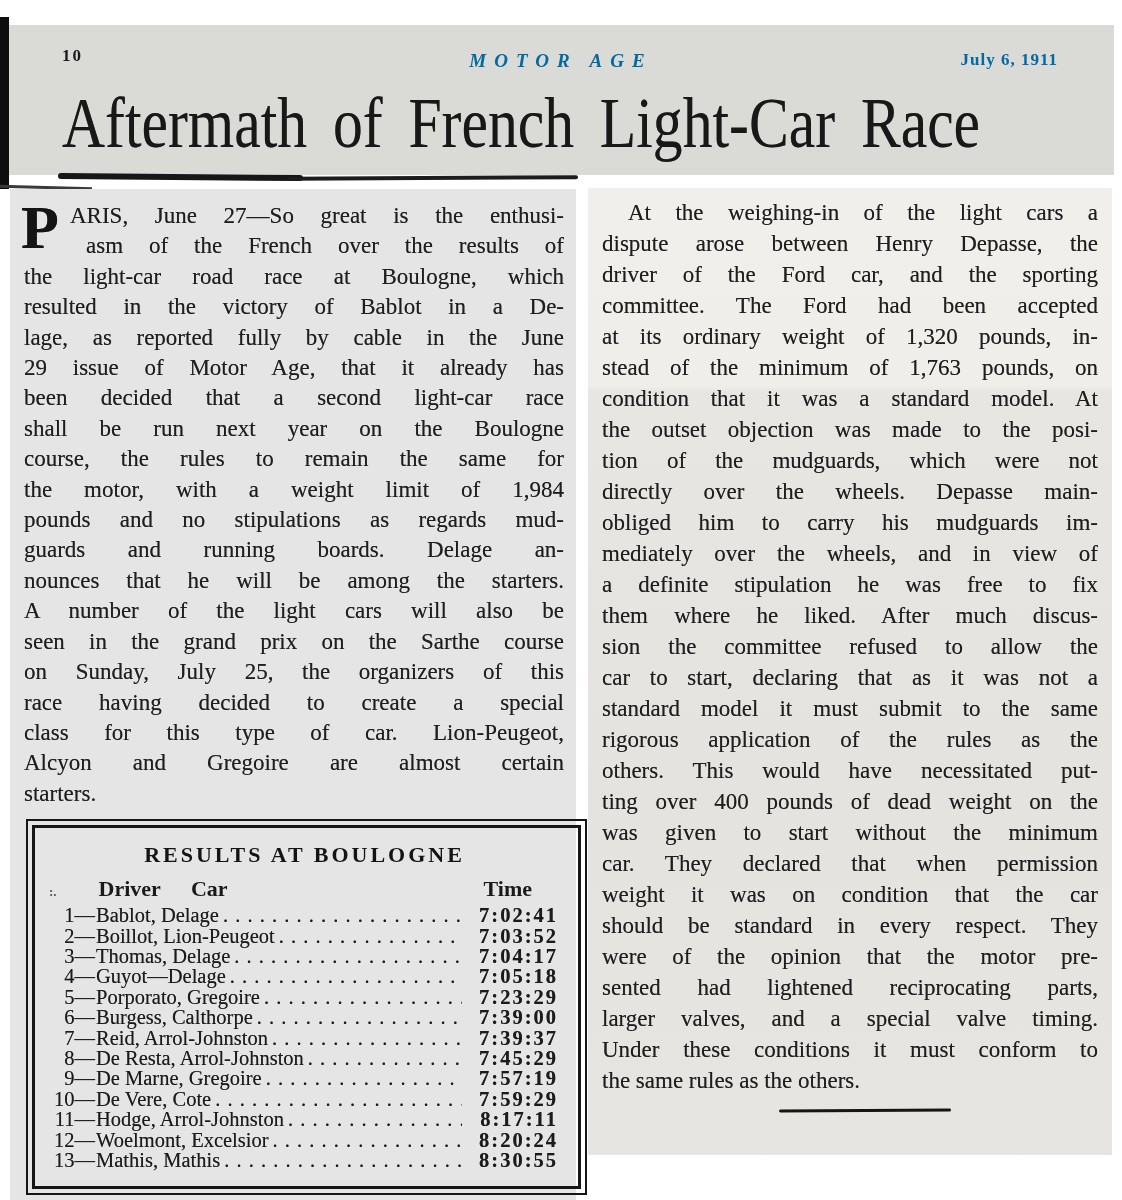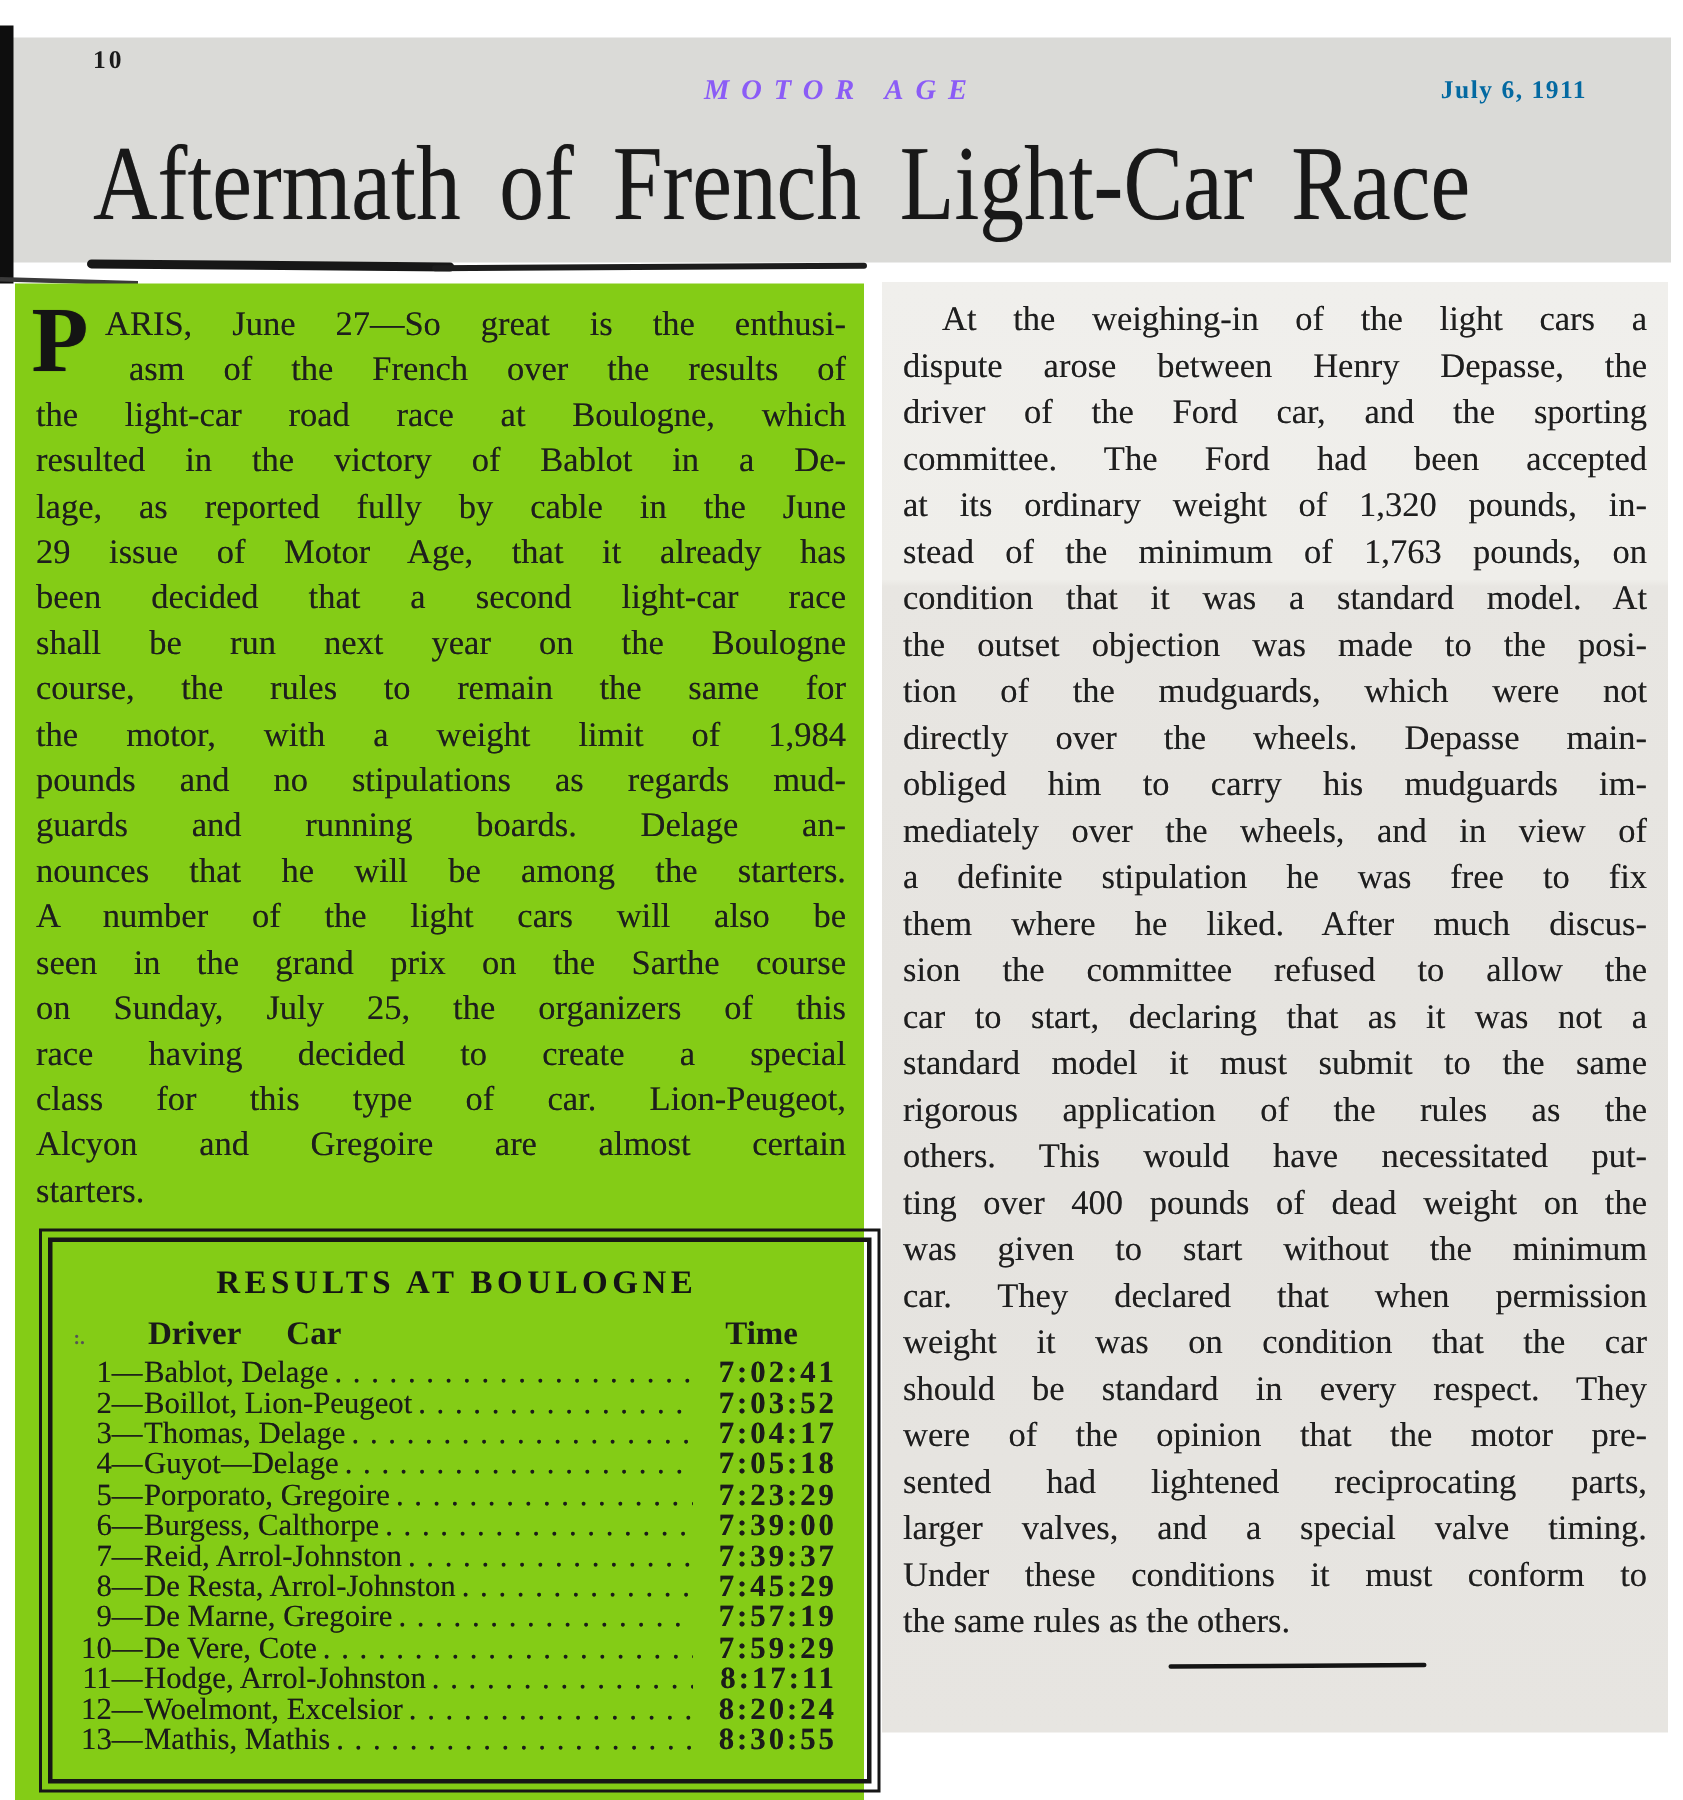--- a/index.html
+++ b/index.html
@@ -12,46 +12,46 @@
   
   .header-band {
     position:absolute; left:8px; top:25px; width:1106px; height:150px;
     background:#dadad7;
   }
   .black-strip {
     position:absolute; left:0; top:17px; width:9px; height:172px;
     background:#0e0e0e;
   }
   .pageno {
-    position:absolute; left:62px; top:30px; font-size:17px; font-weight:700;
+    position:absolute; left:62px; top:46px; font-size:17px; font-weight:700;
     letter-spacing:2px; color:#1b1b1b;
   }
   .masthead-title {
     position:absolute; left:0; top:50px; width:100%; text-align:center;
     font-style:italic; font-weight:700; font-size:19px; letter-spacing:8px;
-    color:#8b5cf6;
+    color:#0369a1;
   }
   .issue-date {
     position:absolute; right:64px; top:50px; font-size:17px; font-weight:700;
     letter-spacing:1px; color:#0369a1;
   }
   .headline {
     position:absolute; left:62px; top:88px; font-size:71px; line-height:71px;
     white-space:nowrap; word-spacing:13px; color:#181818;
     transform:scaleX(0.84); transform-origin:left top;
     text-shadow:0 0 0.5px rgba(0,0,0,.45);
   }
   
   .scratch1 { position:absolute; left:58px;  top:174px; width:245px; height:6px; background:#171717; border-radius:3px; transform:rotate(0.5deg); }
   .scratch2 { position:absolute; left:288px; top:176px; width:290px; height:4px; background:#1d1d1d; border-radius:2px; transform:rotate(-0.35deg); }
   .scratch3 { position:absolute; left:0px;   top:186px; width:92px;  height:3px; background:#3a3a3a; transform:rotate(1.6deg); }
   
   .col-left {
     position:absolute; left:10px; top:189px; width:566px; height:1011px;
-    background:#84cc16;
+    background:#e5e5e5;
   }
   .col-right {
     position:absolute; left:588px; top:188px; width:524px; height:967px;
     background:linear-gradient(180deg,#f0efec 0%,#efeeea 20.5%,#e8e6e2 21%,#e5e3df 62%,#e7e5e1 100%);
   }
   .article {
     font-size:23px; line-height:30.4px; text-shadow:0 0 0.4px rgba(0,0,0,.5);
   }
   .col-left .article  { padding:12px 12px 0 14px; }
   .col-right .article { padding:9px 14px 0 14px; line-height:31px; }

